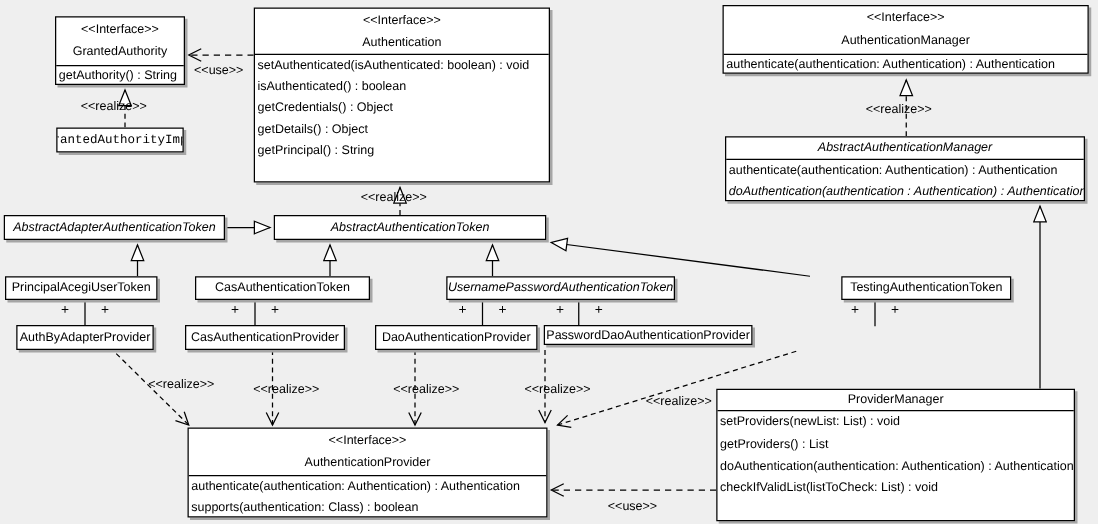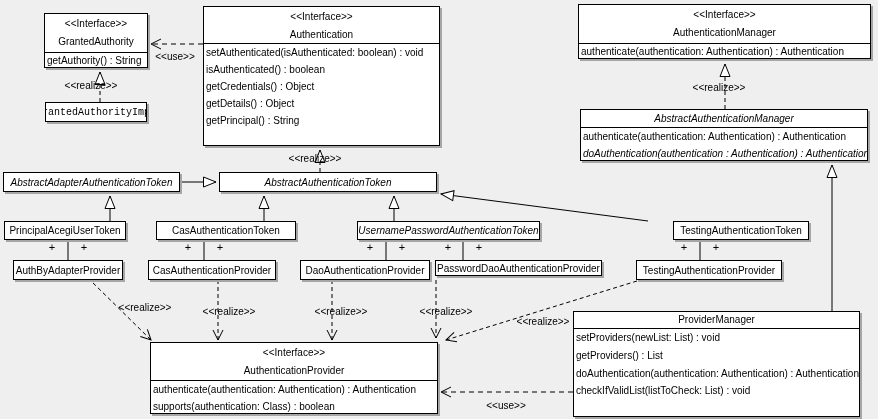--- a/index.html
+++ b/index.html
@@ -163,23 +163,20 @@
   </div>
 
   <div class="cls simple" style="left:300px;top:260px;width:130px;height:20px;">
     <span>DaoAuthenticationProvider</span>
   </div>
 
   <div class="cls simple" style="left:435px;top:260px;width:167px;height:16px;">
     <span>PasswordDaoAuthenticationProvider</span>
   </div>
 
-  <div class="cls simple" style="left:636px;top:260px;width:146px;height:20px;">
-    <span>TestingAuthenticationProvider</span>
-  </div>
 
   <div class="cls" style="left:150px;top:342px;width:288px;height:72px;">
     <div class="title" style="height:36px;padding-top:1px;">
       <div class="line">&lt;&lt;Interface&gt;&gt;</div>
       <div class="line">AuthenticationProvider</div>
     </div>
     <div class="methods">
       <div class="m" style="line-height:17px;">authenticate(authentication: Authentication) : Authentication</div>
       <div class="m" style="line-height:17px;">supports(authentication: Class) : boolean</div>
     </div>

